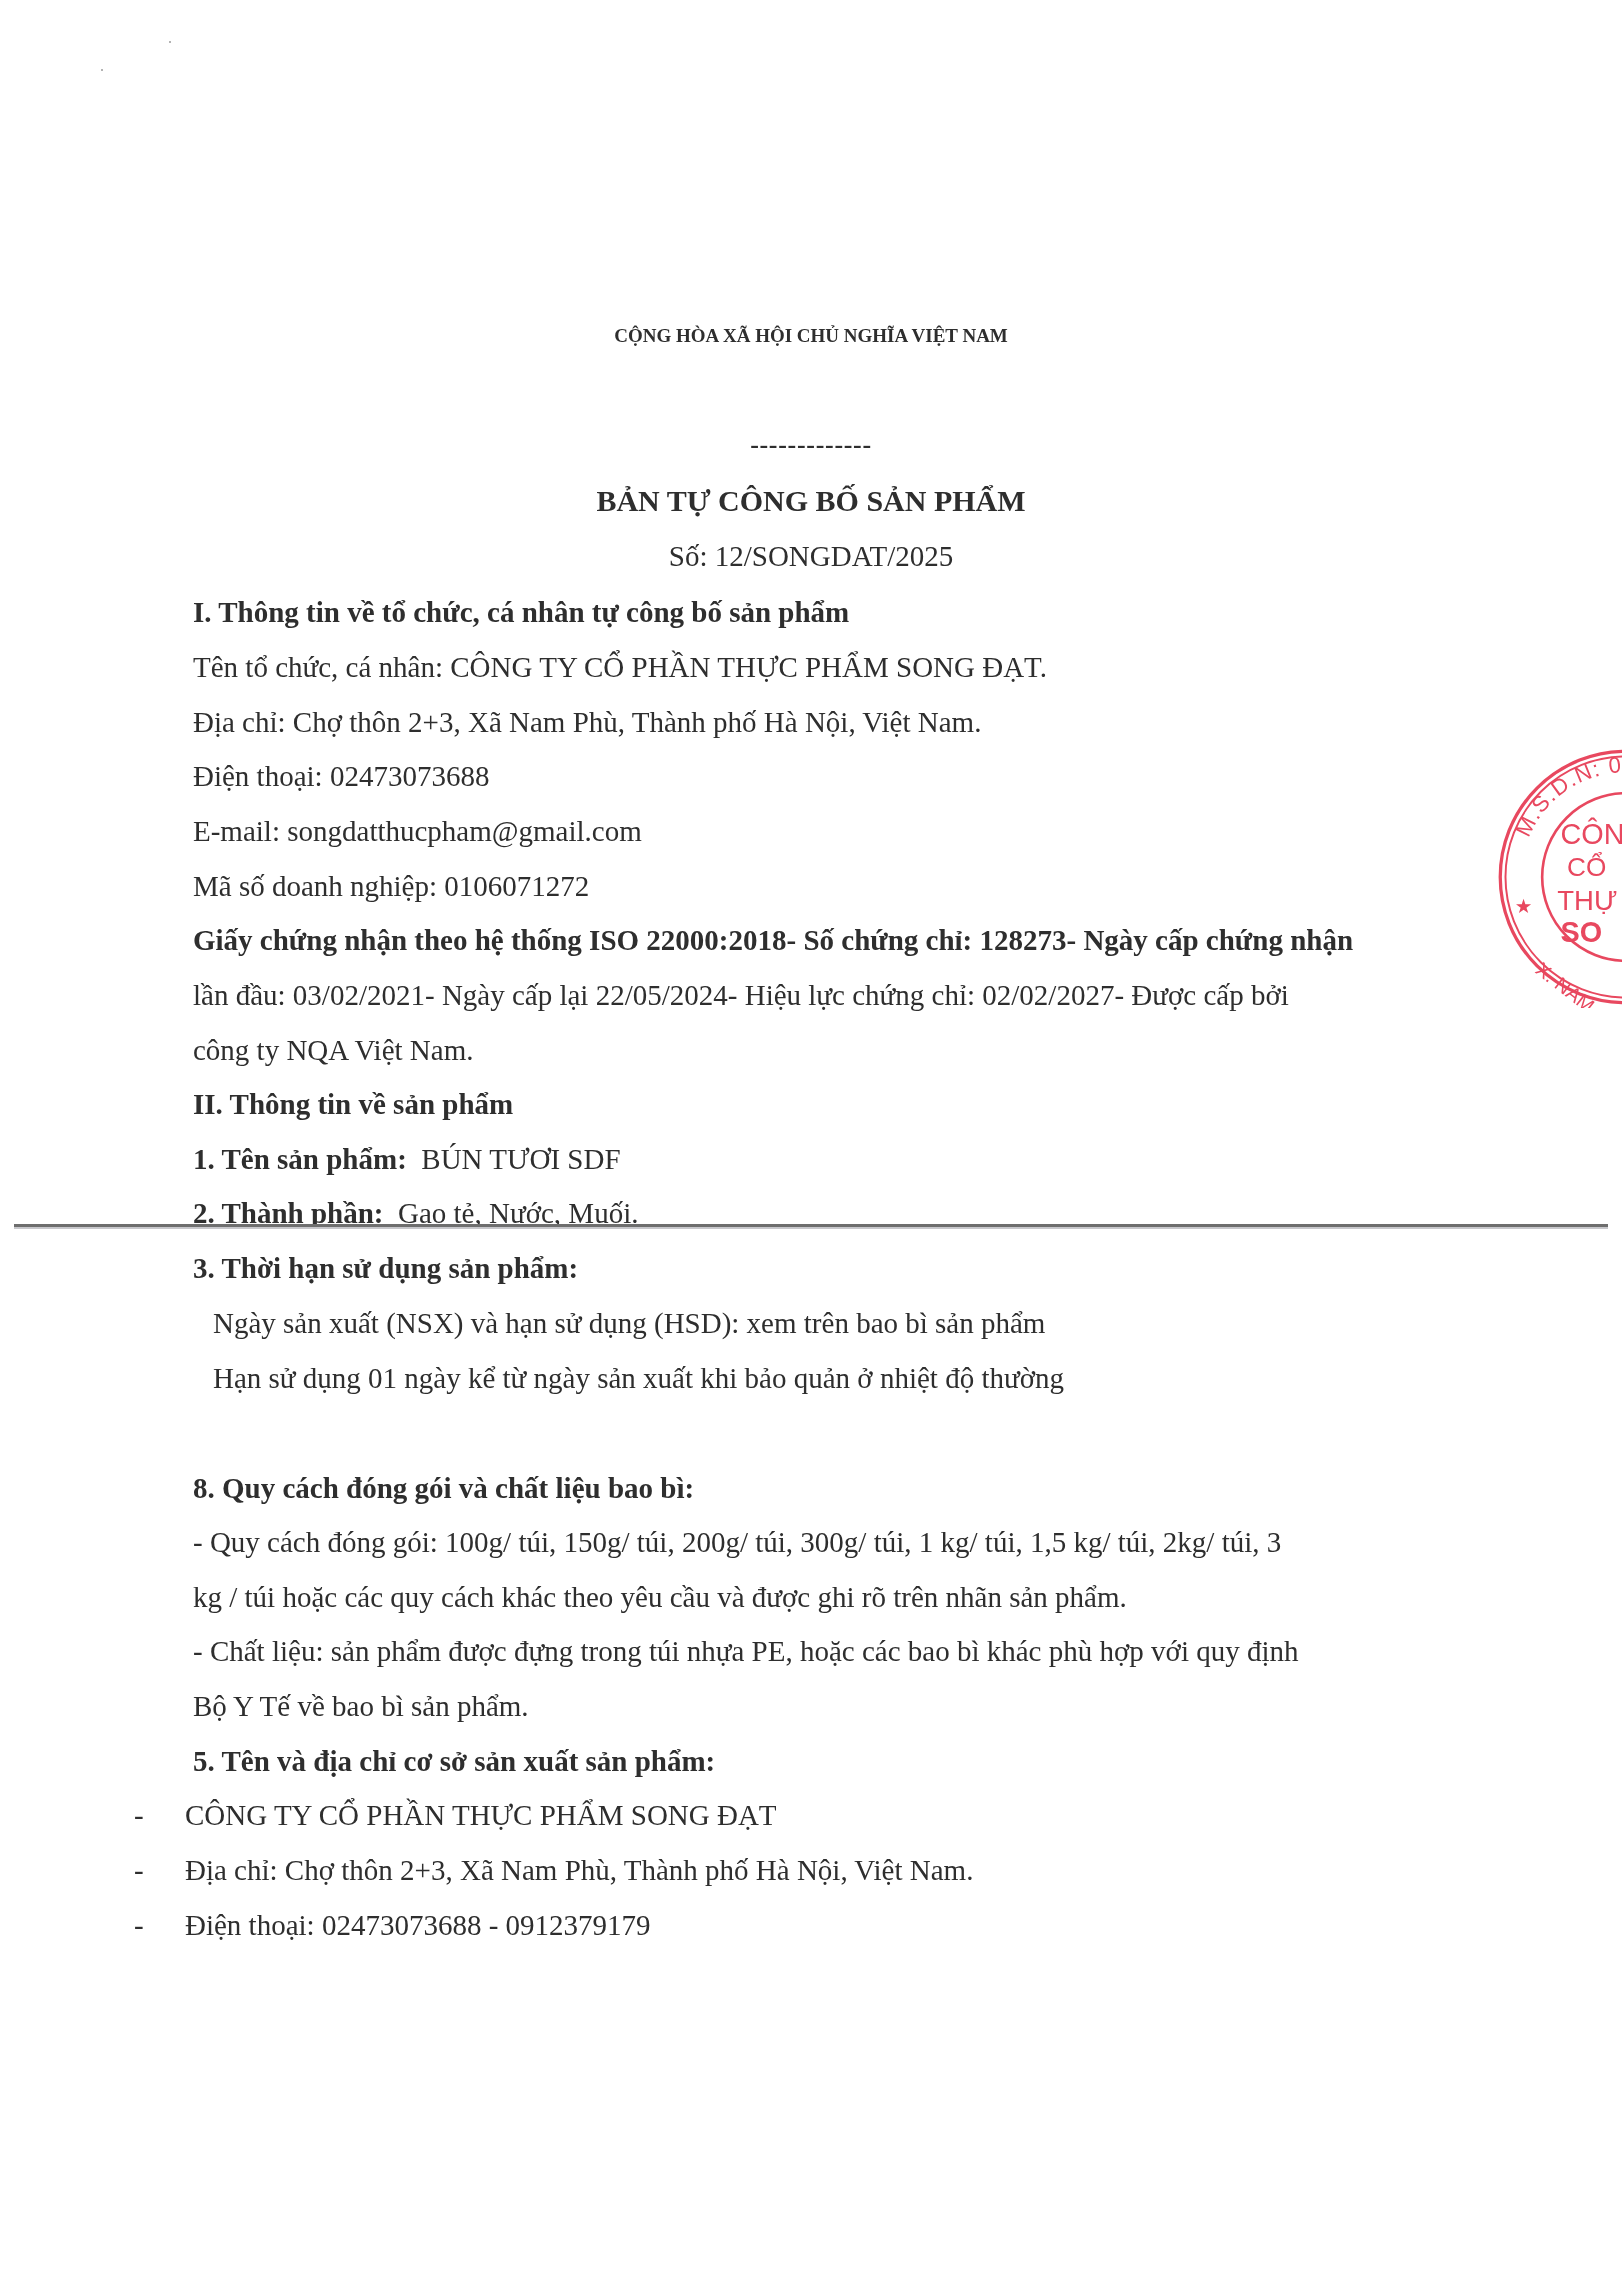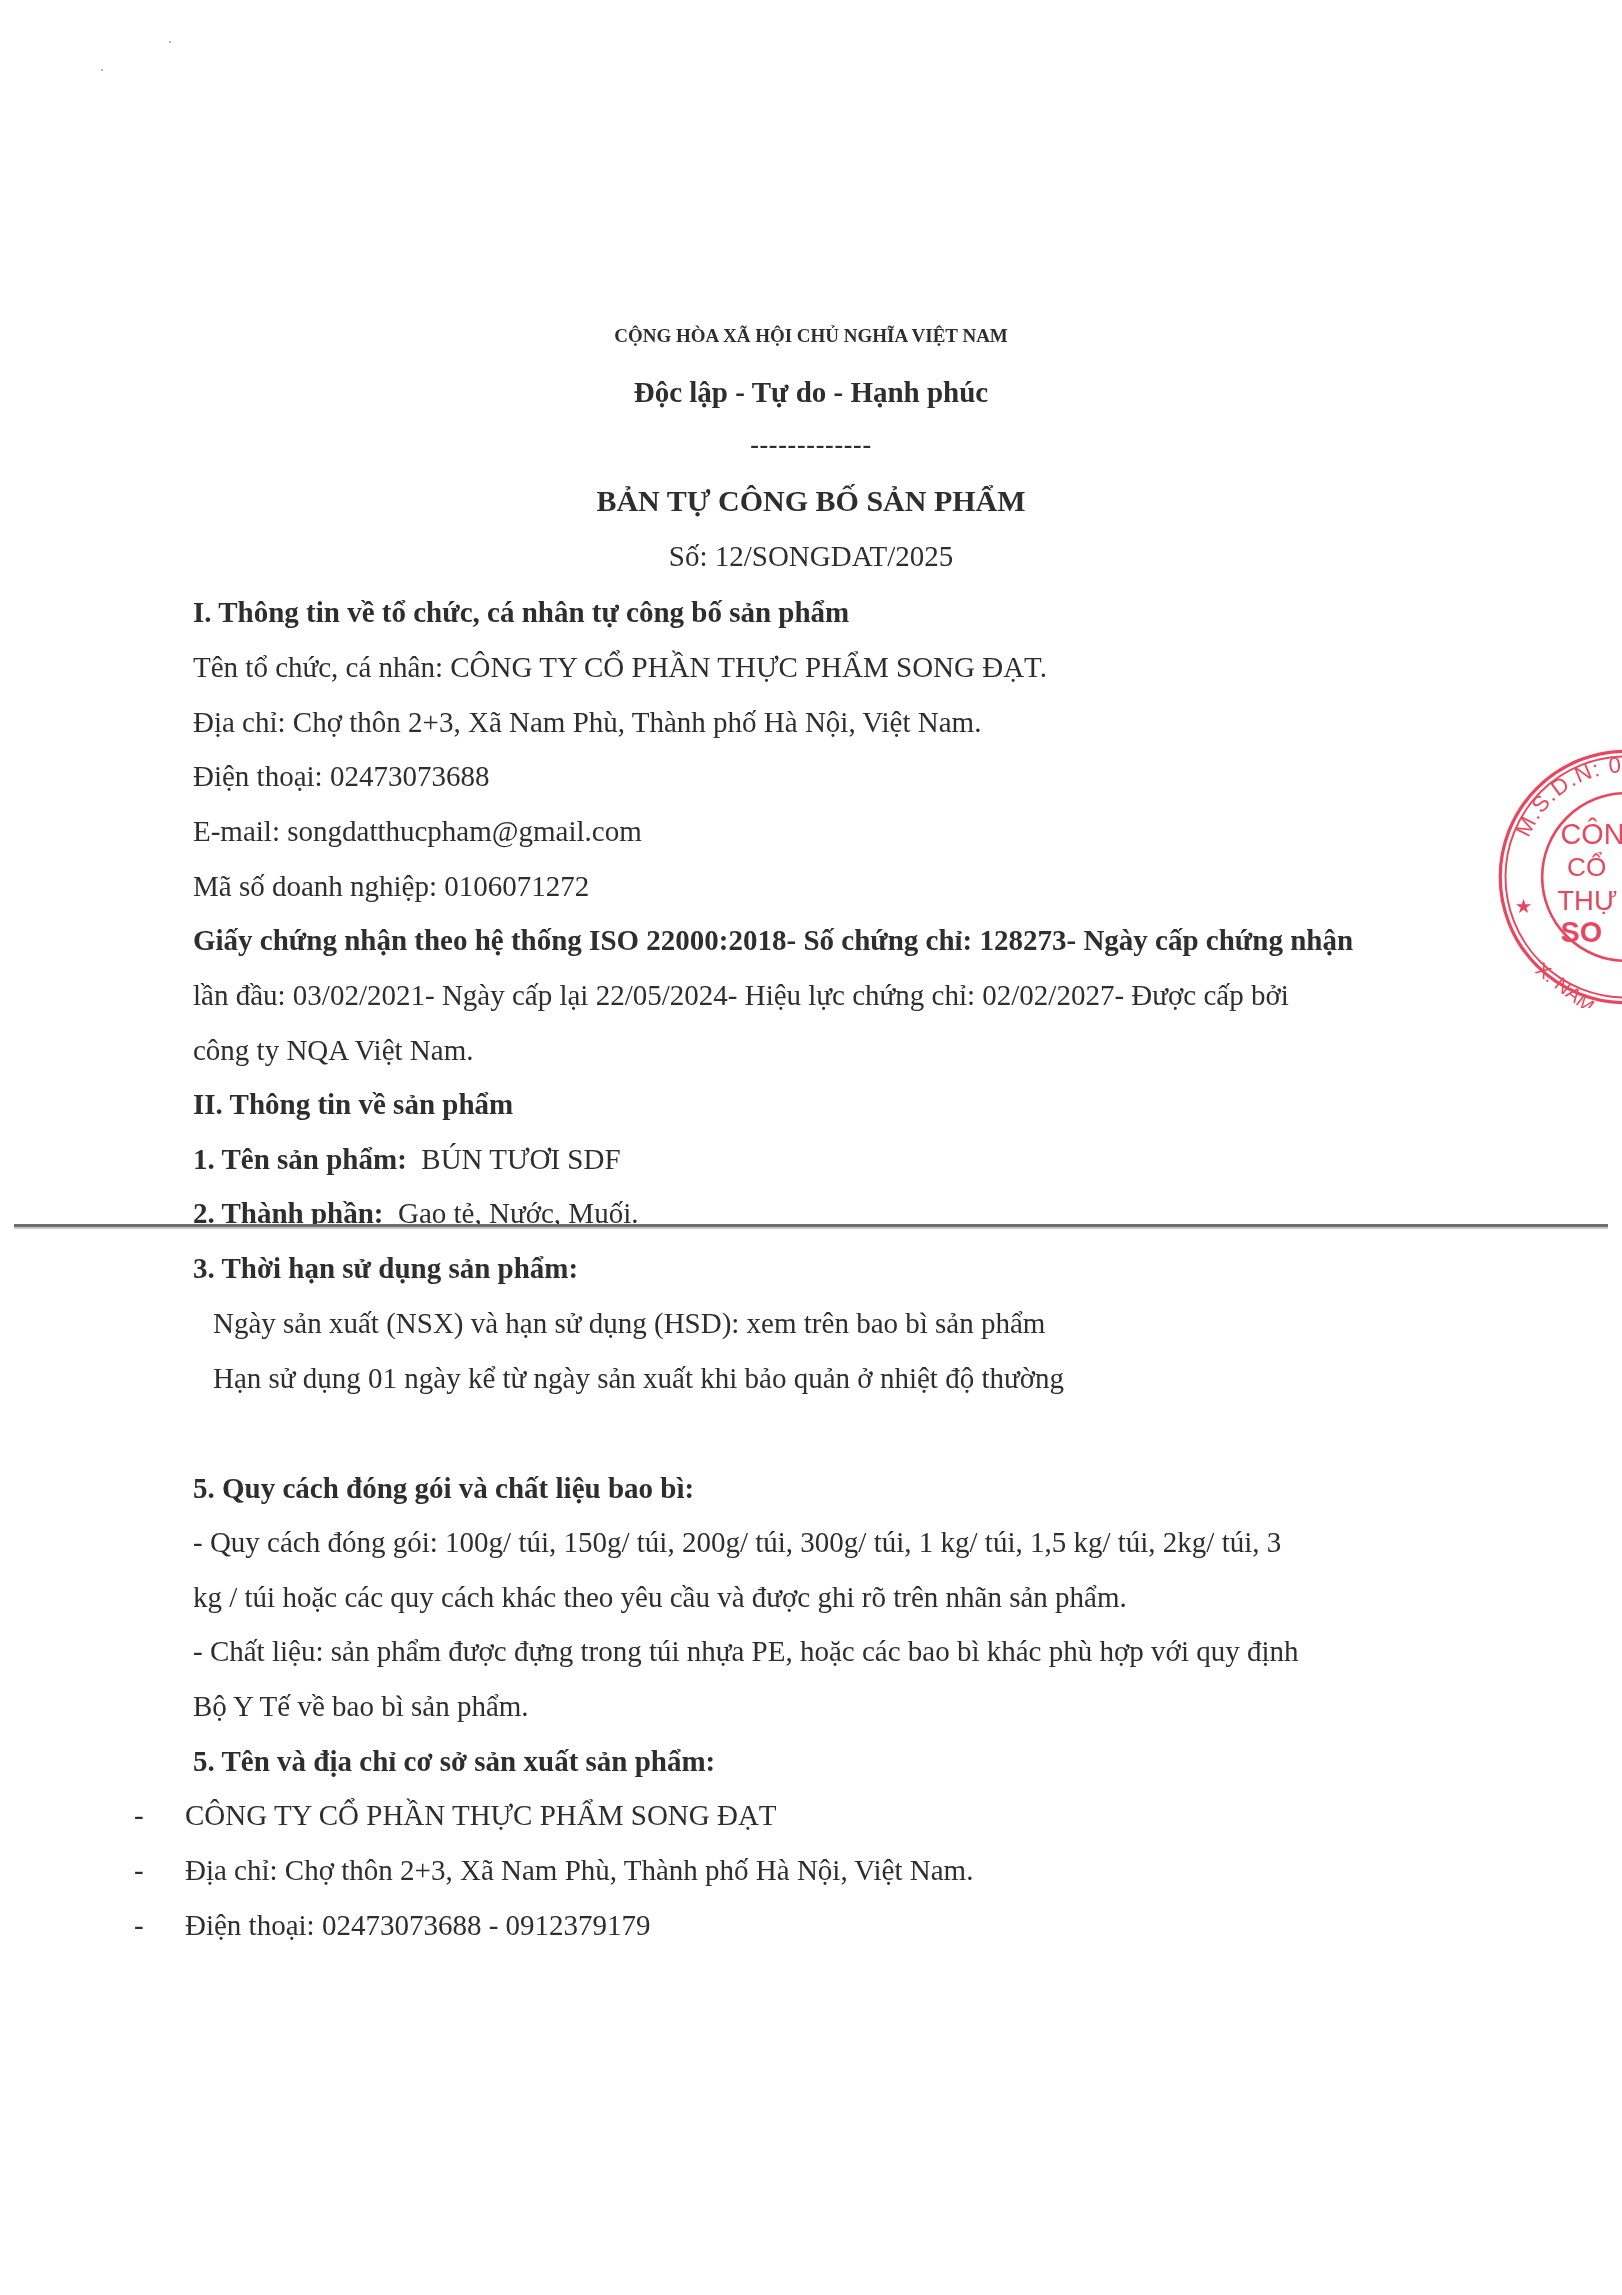--- a/index.html
+++ b/index.html
@@ -71,21 +71,20 @@
   </style>
 </head>
 <body>
 
 <div class="page">
 
   <div class="speck" style="left:101px;top:69px;"></div>
   <div class="speck" style="left:169px;top:41px;"></div>
 
   <div class="line center bold title-1" style="top:319px;">CỘNG HÒA XÃ HỘI CHỦ NGHĨA VIỆT NAM</div>
-  <div class="line center bold title-2" style="top:375px;">Độc lập - Tự do - Hạnh phúc</div>
   <div class="line center bold sep" style="top:428px;">-------------</div>
   <div class="line center bold title-3" style="top:484px;">BẢN TỰ CÔNG BỐ SẢN PHẨM</div>
   <div class="line center" style="top:539px;">Số: 12/SONGDAT/2025</div>
 
   <div class="line body bold" style="top:595px;">I. Thông tin về tổ chức, cá nhân tự công bố sản phẩm</div>
   <div class="line body" style="top:650px;">Tên tổ chức, cá nhân:  CÔNG TY CỔ PHẦN THỰC PHẨM SONG ĐẠT.</div>
   <div class="line body" style="top:705px;">Địa chỉ: Chợ thôn 2+3, Xã Nam Phù, Thành phố Hà Nội, Việt Nam.</div>
   <div class="line body" style="top:759px;">Điện thoại: 02473073688</div>
   <div class="line body" style="top:814px;">E-mail: songdatthucpham@gmail.com</div>
   <div class="line body" style="top:869px;">Mã số doanh nghiệp: 0106071272</div>
@@ -102,21 +101,21 @@
     <span class="bold">2. Thành phần:</span>&nbsp;
     <span>Gạo tẻ, Nước, Muối.</span>
   </div>
 
   <div class="scan-line"></div>
 
   <div class="line body bold" style="top:1251px;">3. Thời hạn sử dụng sản phẩm:</div>
   <div class="line indent" style="top:1306px;">Ngày sản xuất (NSX) và hạn sử dụng (HSD): xem trên bao bì sản phẩm</div>
   <div class="line indent" style="top:1361px;">Hạn sử dụng 01 ngày kể từ ngày sản xuất  khi bảo quản ở nhiệt độ thường</div>
 
-  <div class="line body bold" style="top:1471px;">5. Quy cách đóng gói và chất liệu bao bì:</div>
+  <div class="line body bold" style="top:1471px;">8. Quy cách đóng gói và chất liệu bao bì:</div>
   <div class="line body" style="top:1525px;">- Quy cách đóng gói: 100g/ túi, 150g/ túi,  200g/ túi, 300g/ túi, 1 kg/ túi, 1,5 kg/ túi, 2kg/ túi, 3</div>
   <div class="line body" style="top:1580px;">kg / túi  hoặc các quy cách khác theo yêu cầu và được ghi rõ trên nhãn sản phẩm.</div>
   <div class="line body" style="top:1634px;">- Chất liệu: sản phẩm được đựng trong túi nhựa PE, hoặc các bao bì khác phù hợp với quy định</div>
   <div class="line body" style="top:1689px;">Bộ Y Tế về bao bì sản phẩm.</div>
 
   <div class="line body bold" style="top:1744px;">5. Tên và địa chỉ cơ sở sản xuất sản phẩm:</div>
 
   <div class="line dash-col" style="top:1798px;">-</div>
   <div class="line dash-text" style="top:1798px;">CÔNG TY CỔ PHẦN THỰC PHẨM SONG ĐẠT</div>
   <div class="line dash-col" style="top:1853px;">-</div>

